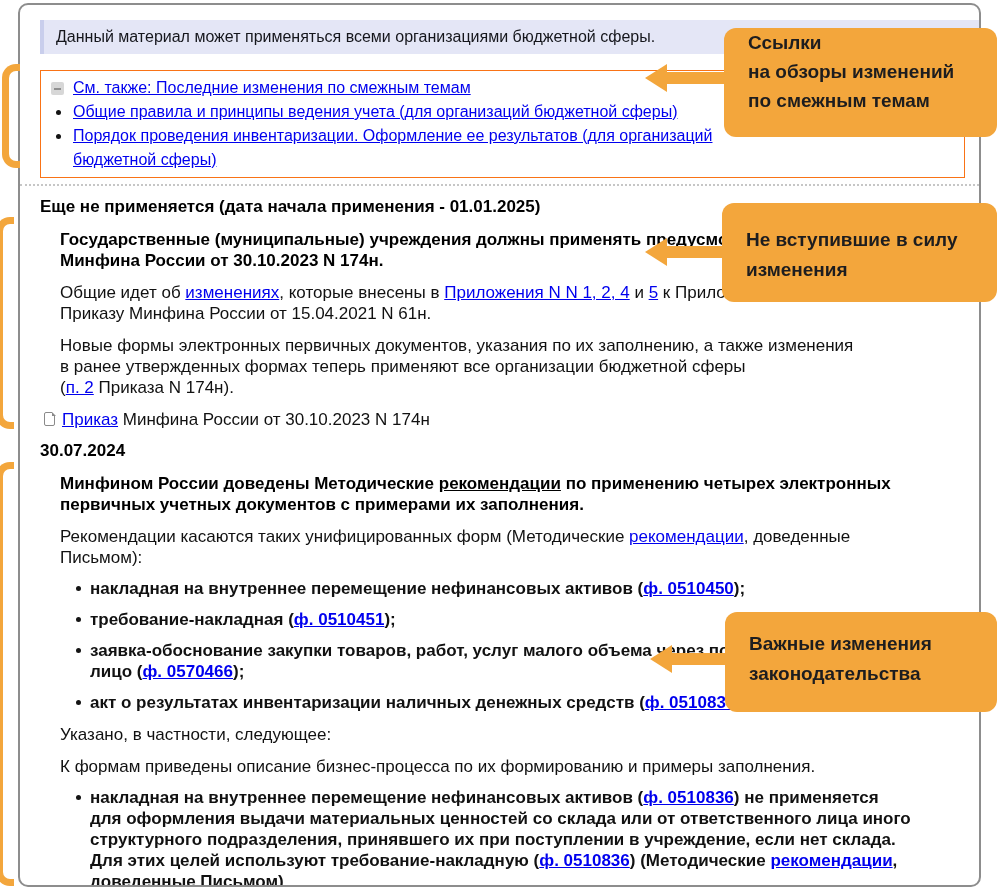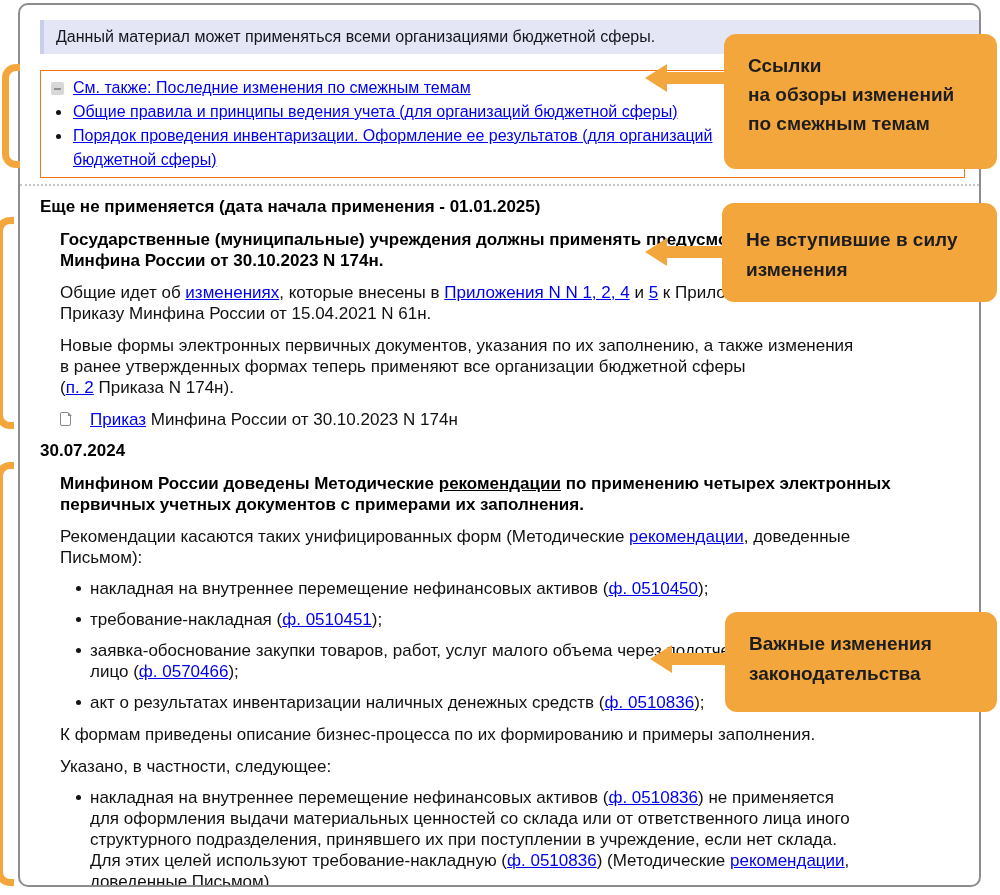--- a/index.html
+++ b/index.html
@@ -39,39 +39,39 @@
   .lb-marker .dot{margin-left:5px;margin-top:10px;}
   .lb-text{white-space:pre-wrap;}
   a.lnk{color:var(--link);text-decoration:underline;cursor:pointer;}
   a.lnk.b{font-weight:bold;}
   .sep{border-top:2px dotted #C6C6C6;margin:6px -8px 0 -20px;height:0;}
   .article{font-size:17px;line-height:21px;color:#111;}
   .article .h{font-weight:bold;margin-top:10px;line-height:22px;white-space:pre-wrap;color:#000;}
   .article .para{margin-top:11px;white-space:pre-wrap;}
   .article .indent{margin-left:20px;}
   .seg.b{font-weight:bold;color:#000;}
-  .bullet{margin-top:10px;margin-left:20px;display:flex;align-items:flex-start;}
+  .bullet{margin-top:10px;margin-left:20px;display:flex;align-items:flex-start;font-weight:bold;}
   .bullet .dot{margin:8px 9px 0 16px;}
   .bt{white-space:pre-wrap;flex:1;}
-  .docline{margin-top:11px;margin-left:20px;display:flex;align-items:flex-start;white-space:pre-wrap;gap:12px;}
+  .docline{margin-top:11px;margin-left:4px;display:flex;align-items:flex-start;white-space:pre-wrap;}
   .doc-icon{
     position:relative;width:11px;height:14px;flex:none;
     border:1.5px solid #8a8a8a;border-radius:2px 3px 2px 2px;
     margin:3px 7px 0 0;background:#fff;
   }
   .doc-icon::after{
     content:'';position:absolute;top:-1.5px;right:-1.5px;width:0;height:0;
     border-style:solid;border-width:0 4px 4px 0;border-color:#fff #fff #8a8a8a #fff;
   }
   .callout{
     position:absolute;background:var(--accent);border-radius:12px;z-index:6;
     color:#1d1d1f;font-weight:bold;font-size:19px;padding-left:24px;
   }
   .callout .cl{white-space:pre;}
-  .c1{left:724px;top:34px;width:273px;height:135px;padding-top:17px;line-height:29px;}
+  .c1{left:724px;top:28px;width:273px;height:109px;line-height:29px;}
   .c2{left:722px;top:203px;width:275px;height:99px;padding-top:22px;line-height:30px;}
   .c3{left:725px;top:612px;width:272px;height:100px;padding-top:17px;line-height:30px;}
   .arr{position:absolute;z-index:5;}
   .arr .head{
     width:0;height:0;border-top:14px solid transparent;border-bottom:14px solid transparent;
     border-right:22px solid var(--accent);position:absolute;left:0;top:0;
   }
   .arr .bar{position:absolute;left:22px;top:8px;height:12px;background:var(--accent);}
   .a1{left:645px;top:64px;}  .a1 .bar{width:60px;}
   .a2{left:645px;top:238px;} .a2 .bar{width:57px;}
@@ -145,22 +145,22 @@
         </div>
         <div class="bullet">
           <span class="dot"></span>
           <div class="bt"><span class="seg">заявка-обоснование закупки товаров, работ, услуг малого объема через подотчетное
 лицо (</span><a class="seg lnk" href="#">ф. 0570466</a><span class="seg">);</span></div>
         </div>
         <div class="bullet">
           <span class="dot"></span>
           <div class="bt"><span class="seg">акт о результатах инвентаризации наличных денежных средств (</span><a class="seg lnk" href="#">ф. 0510836</a><span class="seg">);</span></div>
         </div>
+        <div class="para indent"><span class="seg">Указано, в частности, следующее:</span></div>
         <div class="para indent"><span class="seg">К формам приведены описание бизнес-процесса по их формированию и примеры заполнения.</span></div>
-        <div class="para indent"><span class="seg">Указано, в частности, следующее:</span></div>
         <div class="bullet">
           <span class="dot"></span>
           <div class="bt"><span class="seg">накладная на внутреннее перемещение нефинансовых активов (</span><a class="seg lnk" href="#">ф. 0510836</a><span class="seg">) не применяется
 для оформления выдачи материальных ценностей со склада или от ответственного лица иного
 структурного подразделения, принявшего их при поступлении в учреждение, если нет склада.
 Для этих целей используют требование-накладную (</span><a class="seg lnk" href="#">ф. 0510836</a><span class="seg">) (Методические </span><a class="seg lnk" href="#">рекомендации</a><span class="seg">,
 доведенные Письмом)</span></div>
         </div>
       </div>
 

